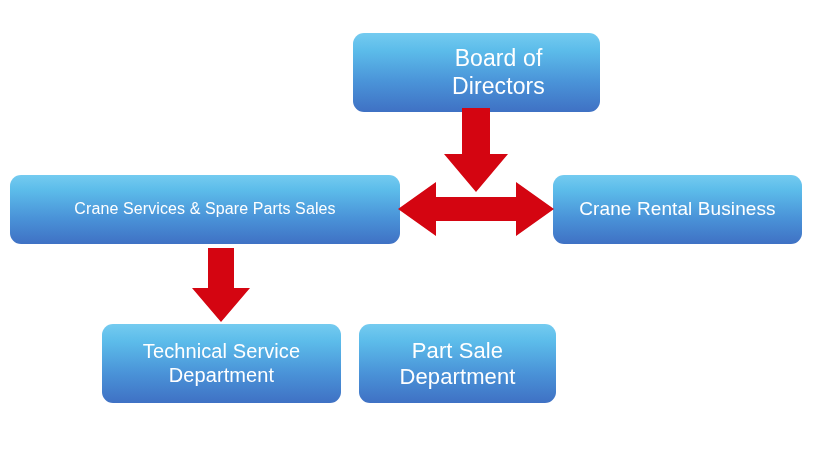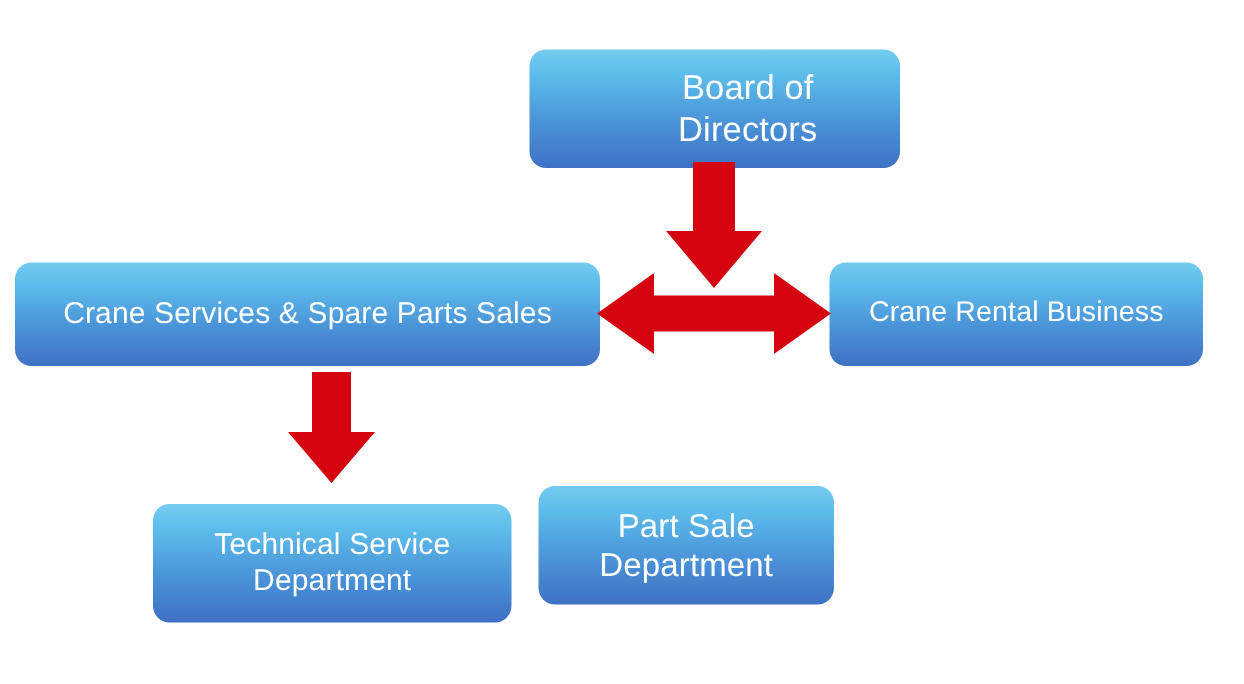--- a/index.html
+++ b/index.html
@@ -39,30 +39,29 @@
   }
 
   
   #node-board {
     left: 353px;  top: 33px;  width: 247px; height: 79px;
     font-size: 23px;
     padding-left: 44px;
   }
   #node-crane-services {
     left: 10px;   top: 175px; width: 390px; height: 69px;
-    font-size: 20px;
+    font-size: 16px;
   }
   #node-crane-rental {
     left: 553px;  top: 175px; width: 249px; height: 69px;
     font-size: 19px;
   }
   #node-technical-service {
     left: 102px;  top: 324px; width: 239px; height: 79px;
     font-size: 20px;
-    margin-top: 12px;
   }
   #node-part-sale {
     left: 359px;  top: 324px; width: 197px; height: 79px;
     font-size: 22px;
   }
 
   
   .arrow {
     position: absolute;
     pointer-events: none;

